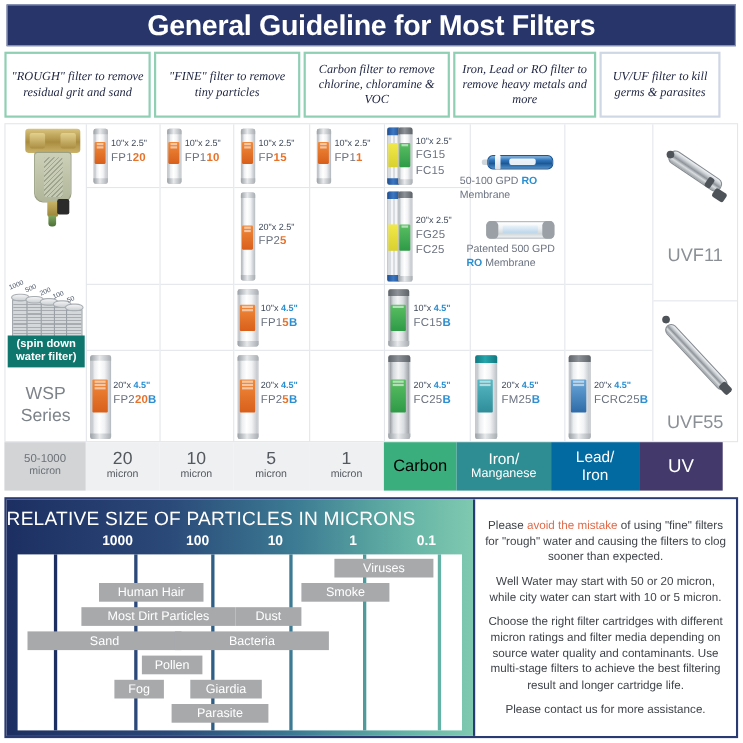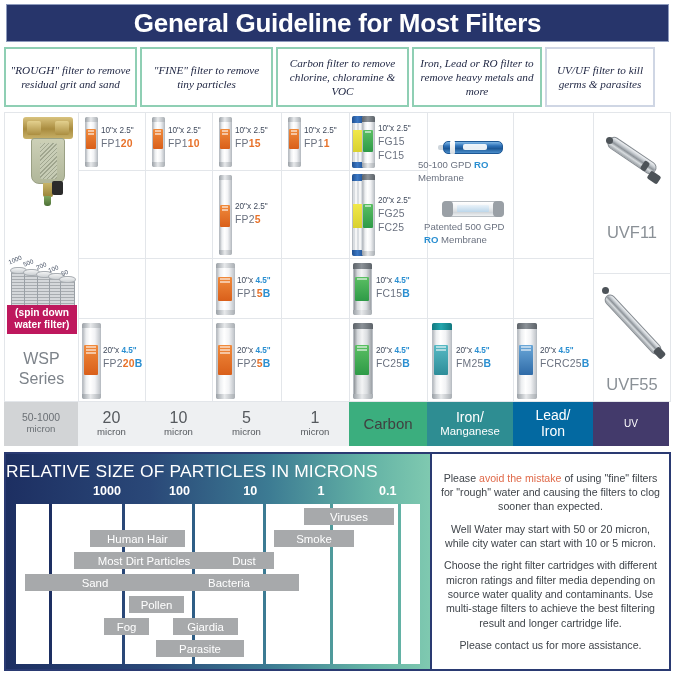--- a/index.html
+++ b/index.html
@@ -152,21 +152,21 @@
     position:absolute; bottom:0; width:15px;
     background:repeating-linear-gradient(0deg,#a8acb0 0 1px,#d5d8db 1px 3px);
     border:1px solid #9aa0a6; border-radius:2px 2px 1px 1px;
   }
   .screen .top{ position:absolute; left:-2px; right:-2px; top:-5px; height:7px;
     background:linear-gradient(180deg,#f2f3f4,#cdd1d4); border:1px solid #a9aeb3; border-radius:50%/60%;}
   .screen-num{ position:absolute; font-size:6.2px; color:#4a5568; transform:rotate(-22deg);
     font-family:"Liberation Sans", sans-serif; }
 
   .spinlabel{
-    position:absolute; background:#be185d; color:#ffffff; font-weight:bold;
+    position:absolute; background:#0f766e; color:#ffffff; font-weight:bold;
     font-size:10.2px; text-align:center; line-height:1.22; padding:2px 0;
     font-family:"Liberation Sans", sans-serif;
   }
   .wsp-series{
     position:absolute; text-align:center; color:#7d838a; font-size:16px; line-height:1.26;
     font-family:"Liberation Sans", sans-serif;
   }
   .uv-name{
     position:absolute; text-align:center; color:#8a9096; font-size:16.5px;
     font-family:"Liberation Sans", sans-serif;
@@ -214,28 +214,28 @@
   .micron-bar{
     position:absolute; left:4px; top:402px; width:667px; height:44px; display:flex;text-align:right;
   }
   .mcell{ display:flex; flex-direction:column; align-items:center; justify-content:center; height:100%; }
   .mcell .big{ font-size:16px; line-height:1.05; }
   .mcell .small{ font-size:9.6px; line-height:1.25; }
   .m-wsp{ width:74px; background:#d2d4d6; color:#6b7075; }
   .m-wsp .big{ font-size:10.4px; }
   .m-plain{ background:#eef0f2; color:#55595e; }
   .m-20{ width:67px; } .m-10{ width:67px; } .m-5{ width:69px; } .m-1{ width:68px; }
-  .m-carbon{ width:78px; background:#3BAE7E; color:#404040; }
+  .m-carbon{ width:66px; background:#3BAE7E; color:#000000; }
   .m-carbon .big{ font-size:15px; }
   .m-iron{ width:86px; background:#2E8D92; color:#ffffff; }
   .m-iron .big{ font-size:14px; } .m-iron .small{ font-size:11.4px; color:#ffffff;}
   .m-lead{ width:80px; background:#0369a1; color:#ffffff; }
   .m-lead .big{ font-size:14px; } .m-lead .small{ font-size:14px; color:#ffffff;}
   .m-uv{ width:76px; background:#433A6B; color:#ffffff; }
-  .m-uv .big{ font-size:10px; }
+  .m-uv .big{ font-size:17px; }
 
   
   .bottom{
     position:absolute; left:4px; top:452px; width:667px; height:219px; display:flex;
     border:2px solid #2a3a72;
   }
   .chartpane{
     position:relative; width:424px; height:100%;
     background:linear-gradient(90deg,#1d2f62 0%,#2a4878 34%,#3c7b93 62%,#63b2a5 85%,#7fc9b0 100%);
   }

